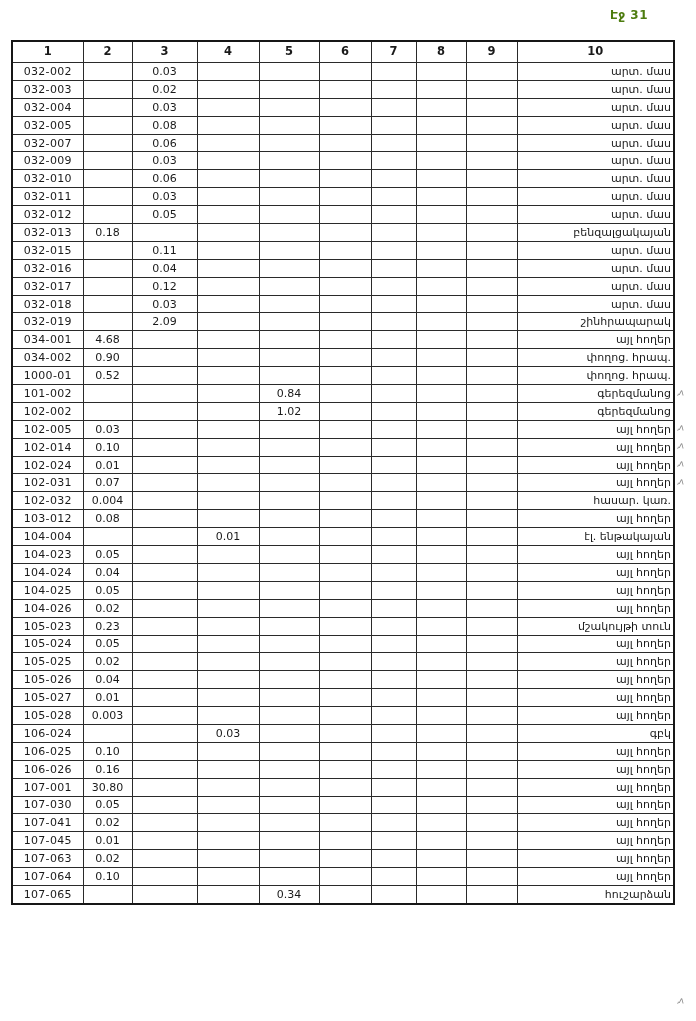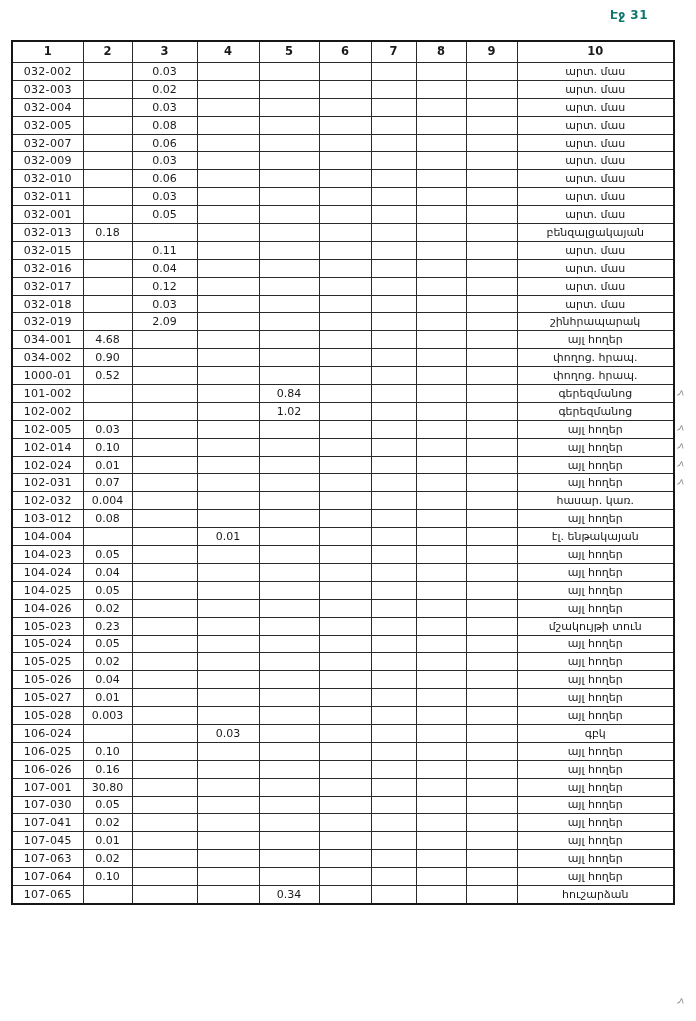--- a/index.html
+++ b/index.html
@@ -14,21 +14,21 @@
     font-family: "DejaVu Sans", sans-serif;
     color: #1a1a1a;
     overflow: hidden;
   }
   .page-label {
     position: absolute;
     top: 8px;
     left: 610px;
     font-size: 12px;
     font-weight: bold;
-    color: #0f766e;
+    color: #4d7c0f;
     letter-spacing: 0.5px;
   }
   .table-wrap {
     position: absolute;
     top: 40px;
     left: 11px;
     width: 680px;
   }
   table.scan-table {
     border-collapse: collapse;
@@ -58,21 +58,21 @@
   }
   td.cell-code {
     text-align: center;
     padding-left: 4px;
     letter-spacing: 0.3px;
   }
   td.cell-num {
     text-align: center;
   }
   td.cell-desc {
-    text-align: center;
+    text-align: right;
     padding-left: 4px;
   }
   
   .margin-mark {
     position: absolute;
     left: 666px;
     width: 24px;
     font-size: 9px;
     color: #8f8f8f;
     transform: rotate(6deg);
@@ -206,21 +206,21 @@
             <td class="cell-num">0.03</td>
             <td class="cell-num"></td>
             <td class="cell-num"></td>
             <td class="cell-num"></td>
             <td class="cell-num"></td>
             <td class="cell-num"></td>
             <td class="cell-num"></td>
             <td class="cell-desc">արտ. մաս</td>
           </tr>
           <tr>
-            <td class="cell-code">032-001</td>
+            <td class="cell-code">032-012</td>
             <td class="cell-num"></td>
             <td class="cell-num">0.05</td>
             <td class="cell-num"></td>
             <td class="cell-num"></td>
             <td class="cell-num"></td>
             <td class="cell-num"></td>
             <td class="cell-num"></td>
             <td class="cell-num"></td>
             <td class="cell-desc">արտ. մաս</td>
           </tr>

